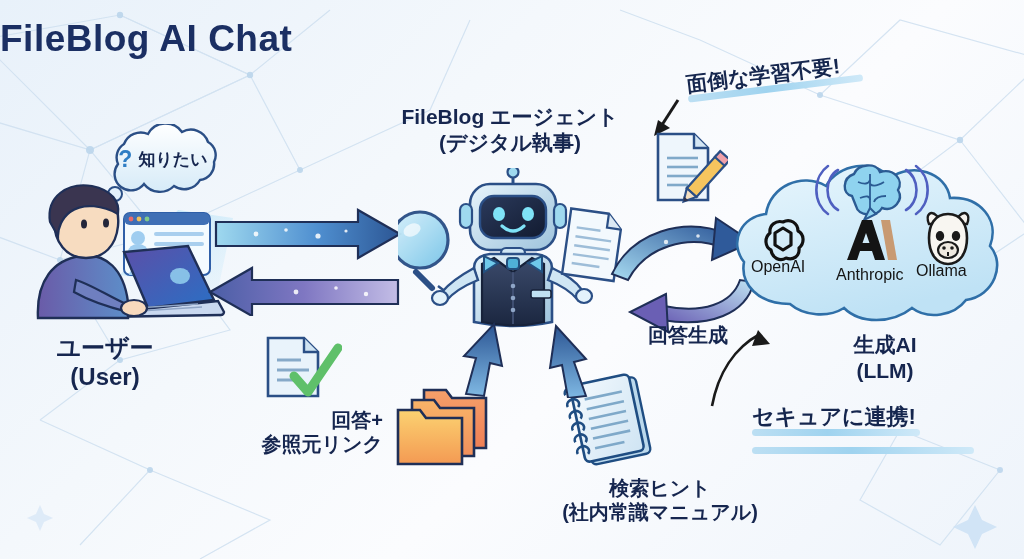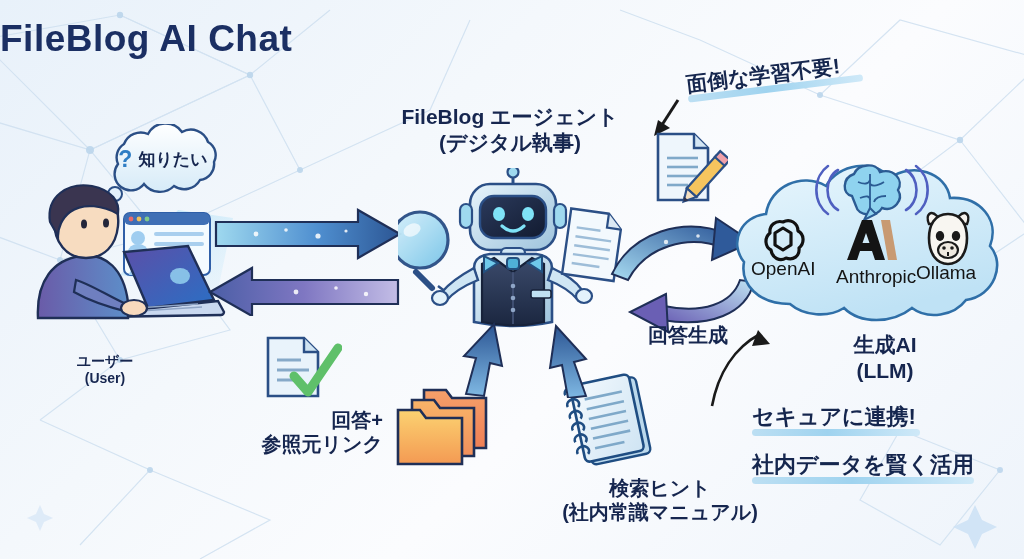--- a/index.html
+++ b/index.html
@@ -44,21 +44,21 @@
   #bubble{position:absolute;z-index:6;}
   #bubble .btxt{
     position:absolute;left:0;top:0;width:100%;height:100%;
     display:flex;align-items:center;justify-content:center;gap:6px;
     font-size:17px;font-weight:bold;color:#16264f;
   }
   #bubble .q{color:#2f7ec4;font-size:23px;line-height:1;}
 
   
   .cloudlabel{
-    position:absolute;z-index:8;color:#141414;font-size:19px;
+    position:absolute;z-index:8;color:#141414;font-size:16px;
     font-weight:normal;white-space:nowrap;
   }
 </style>
 </head>
 <body>
 
 <div id="stage">
 
   <svg id="bgnet" width="1024" height="559" viewBox="0 0 1024 559">
     <g stroke="#cfe0f0" stroke-width="1.2" fill="none" opacity="0.85">
@@ -165,21 +165,21 @@
     <ellipse cx="106" cy="128" rx="13" ry="8" fill="#f7d9bd" stroke="#1f2f57" stroke-width="2.2"></ellipse>
 
     <path d="M26,40 C26,18 44,6 62,8 C82,10 92,26 90,46 C88,66 76,78 58,78 C38,78 26,62 26,40 Z" fill="#f7dcc0" stroke="#1f2f57" stroke-width="2.4"></path>
 
     <path d="M22,42 C18,16 40,2 64,6 C84,10 92,22 90,34 C76,26 56,22 42,32 C34,38 30,48 30,56 Z" fill="#3a3550" stroke="#1f2f57" stroke-width="2.2"></path>
 
     <ellipse cx="56" cy="44" rx="3" ry="4.6" fill="#23263a"></ellipse>
     <ellipse cx="78" cy="43" rx="3" ry="4.6" fill="#23263a"></ellipse>
   </svg>
 
-  <div class="lbl" style="left:0px;top:333px;width:210px;font-size:14px;margin-top:20px;">
+  <div class="lbl" style="left:0px;top:333px;width:210px;font-size:24px;">
     <span class="l1">ユーザー</span>
     <span class="l2">(User)</span>
   </div>
 
   <svg class="layer" style="left:186px;top:196px;" width="240" height="120" viewBox="0 0 240 120">
     <defs>
       <linearGradient id="agr" x1="0" y1="0" x2="1" y2="0">
         <stop offset="0" stop-color="#9fd9ef"></stop>
           <stop offset="0.55" stop-color="#4f8fd0"></stop>
           <stop offset="1" stop-color="#2c5694"></stop>
@@ -478,17 +478,16 @@
   <div class="lbl" style="left:790px;top:332px;width:190px;font-size:21px;">
     <span class="l1">生成AI</span>
     <span class="l2">(LLM)</span>
   </div>
 
   <div class="callout" style="left:752px;top:402px;">
     <span class="txt" style="font-size:22px;">セキュアに連携!</span>
     <span class="bar" style="width:168px;"></span>
   </div>
   <div class="callout" style="left:752px;top:450px;">
-    <span class="txt" style="font-size:22px;">社内データを賢く活用</span>
     <span class="bar" style="width:222px;"></span>
   </div>
 
 </div>
 
 </body></html>

